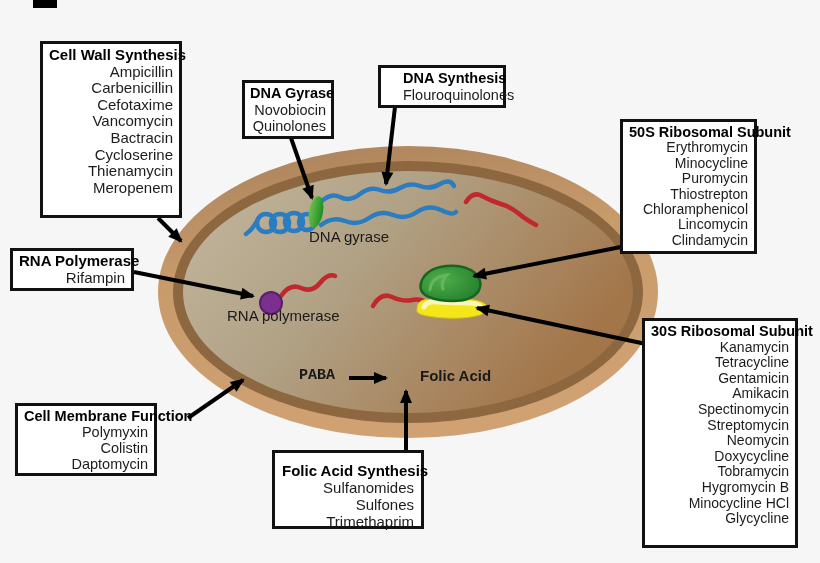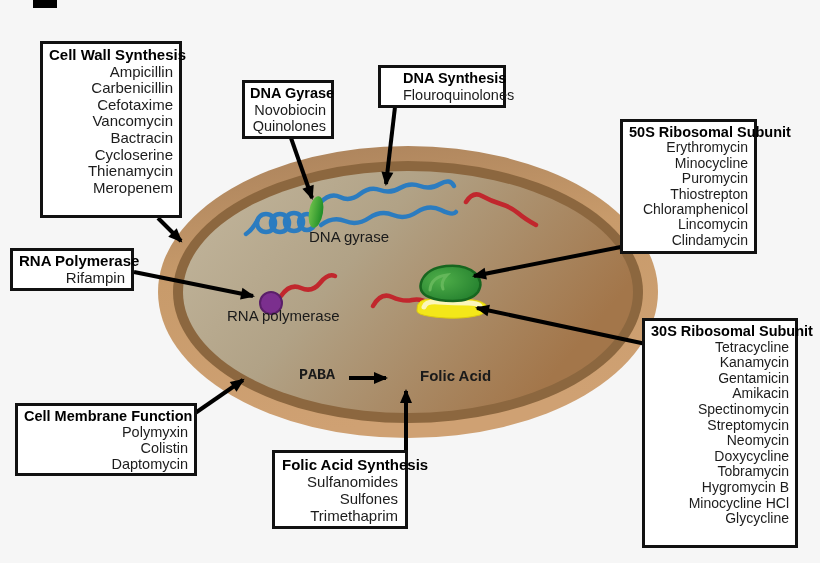--- a/index.html
+++ b/index.html
@@ -14,26 +14,26 @@
   .abox {
     position:absolute; z-index:2; box-sizing:border-box;
     background:#ffffff; border:3px solid #111;
     padding:3px 6px;
   }
   .abox .title { font-weight:bold; color:#000; white-space:nowrap; }
   .abox .item  { white-space:nowrap;text-align:right; }
 
   #box-cell-wall { left:40px;  top:41px;  width:142px; height:177px; font-size:15px;   line-height:16.6px; }
   #box-rna-pol   { left:10px;  top:248px; width:124px; height:43px;  font-size:15px;   line-height:16.5px; padding:2px 6px; }
-  #box-membrane  { left:15px;  top:403px; width:182px; height:73px;  font-size:14.5px; line-height:16px;   padding:2px 6px; }
+  #box-membrane  { left:15px;  top:403px; width:142px; height:73px;  font-size:14.5px; line-height:16px;   padding:2px 6px; }
   #box-gyrase    { left:242px; top:80px;  width:92px;  height:59px;  font-size:14.5px; line-height:16.5px; padding:2px 5px; }
   #box-dna-syn   { left:378px; top:65px;  width:128px; height:43px;  font-size:14.5px; line-height:16.5px; padding:2px 22px; }
   #box-50s       { left:620px; top:119px; width:137px; height:135px; font-size:14px;   line-height:15.4px; }
   #box-30s       { left:642px; top:318px; width:156px; height:230px; font-size:14px;   line-height:15.6px; }
-  #box-folic     { left:272px; top:450px; width:136px; height:79px;  font-size:15px;   line-height:17px;   padding:3px 7px; }
+  #box-folic     { left:272px; top:450px; width:152px; height:79px;  font-size:15px;   line-height:17px;   padding:9px 7px; }
   #box-50s .title, #box-30s .title { font-size:14.5px; }
 
   .clabel { position:absolute; z-index:2; color:#1a1a1a; font-size:15px; white-space:nowrap; }
   #lbl-gyrase { left:309px; top:228px; }
   #lbl-rnap   { left:227px; top:307px; }
   #lbl-paba   { left:299px; top:367px; font-weight:bold;font-family:Liberation Mono, monospace; }
   #lbl-folic  { left:392px; top:367px; font-weight:bold;margin-left:28px; }
 
   #edge-mark { position:absolute; z-index:3; left:33px; top:0; width:24px; height:8px; background:#000; }
 </style>
@@ -148,22 +148,22 @@
       <div class="item">Thiostrepton</div>
       <div class="item">Chloramphenicol</div>
       <div class="item">Lincomycin</div>
       <div class="item">Clindamycin</div>
     </div>
 </div>
 
 <div class="abox" id="box-30s">
   <div class="title">30S Ribosomal Subunit</div>
   <div>
+      <div class="item">Kanamycin</div>
       <div class="item">Tetracycline</div>
-      <div class="item">Kanamycin</div>
       <div class="item">Gentamicin</div>
       <div class="item">Amikacin</div>
       <div class="item">Spectinomycin</div>
       <div class="item">Streptomycin</div>
       <div class="item">Neomycin</div>
       <div class="item">Doxycycline</div>
       <div class="item">Tobramycin</div>
       <div class="item">Hygromycin B</div>
       <div class="item">Minocycline HCl</div>
       <div class="item">Glycycline</div>

